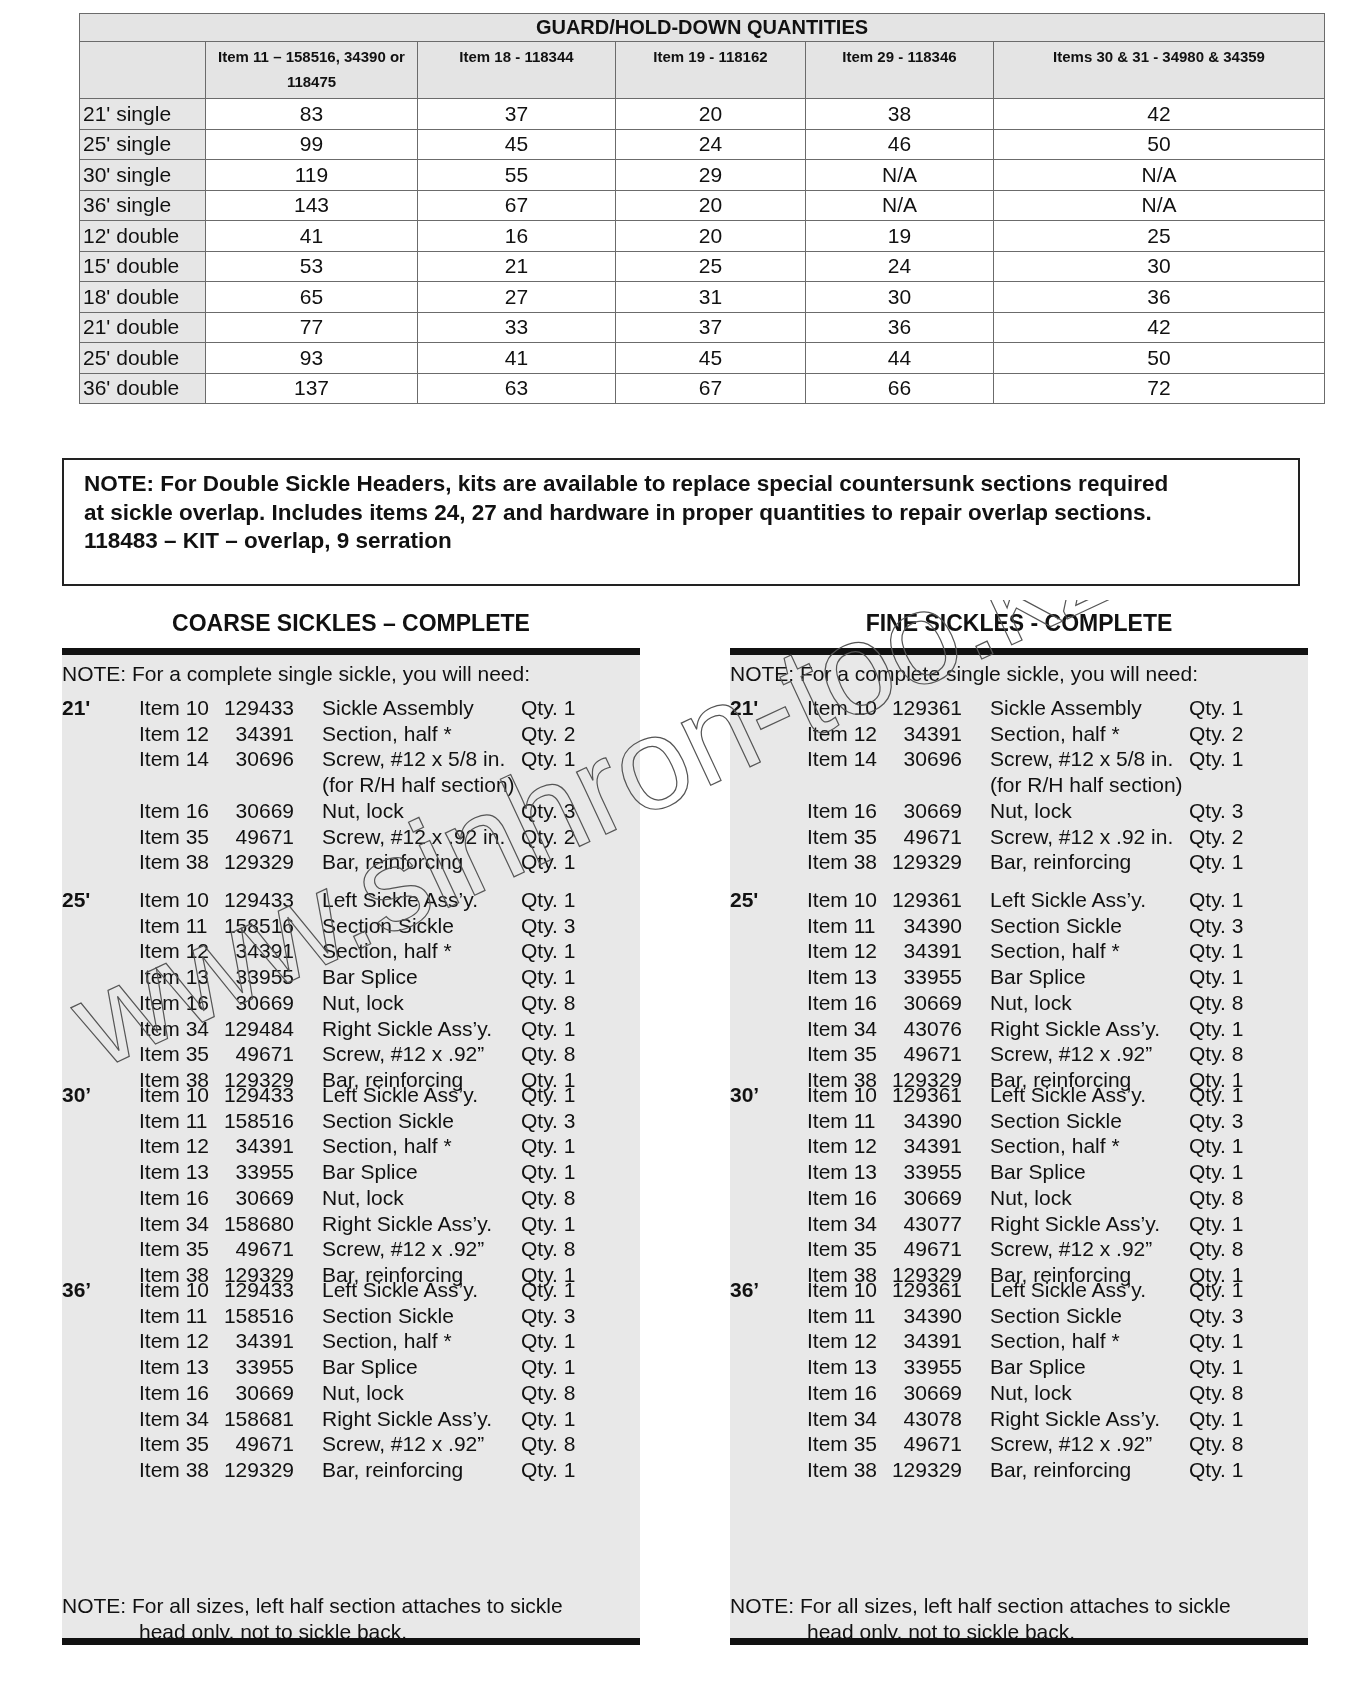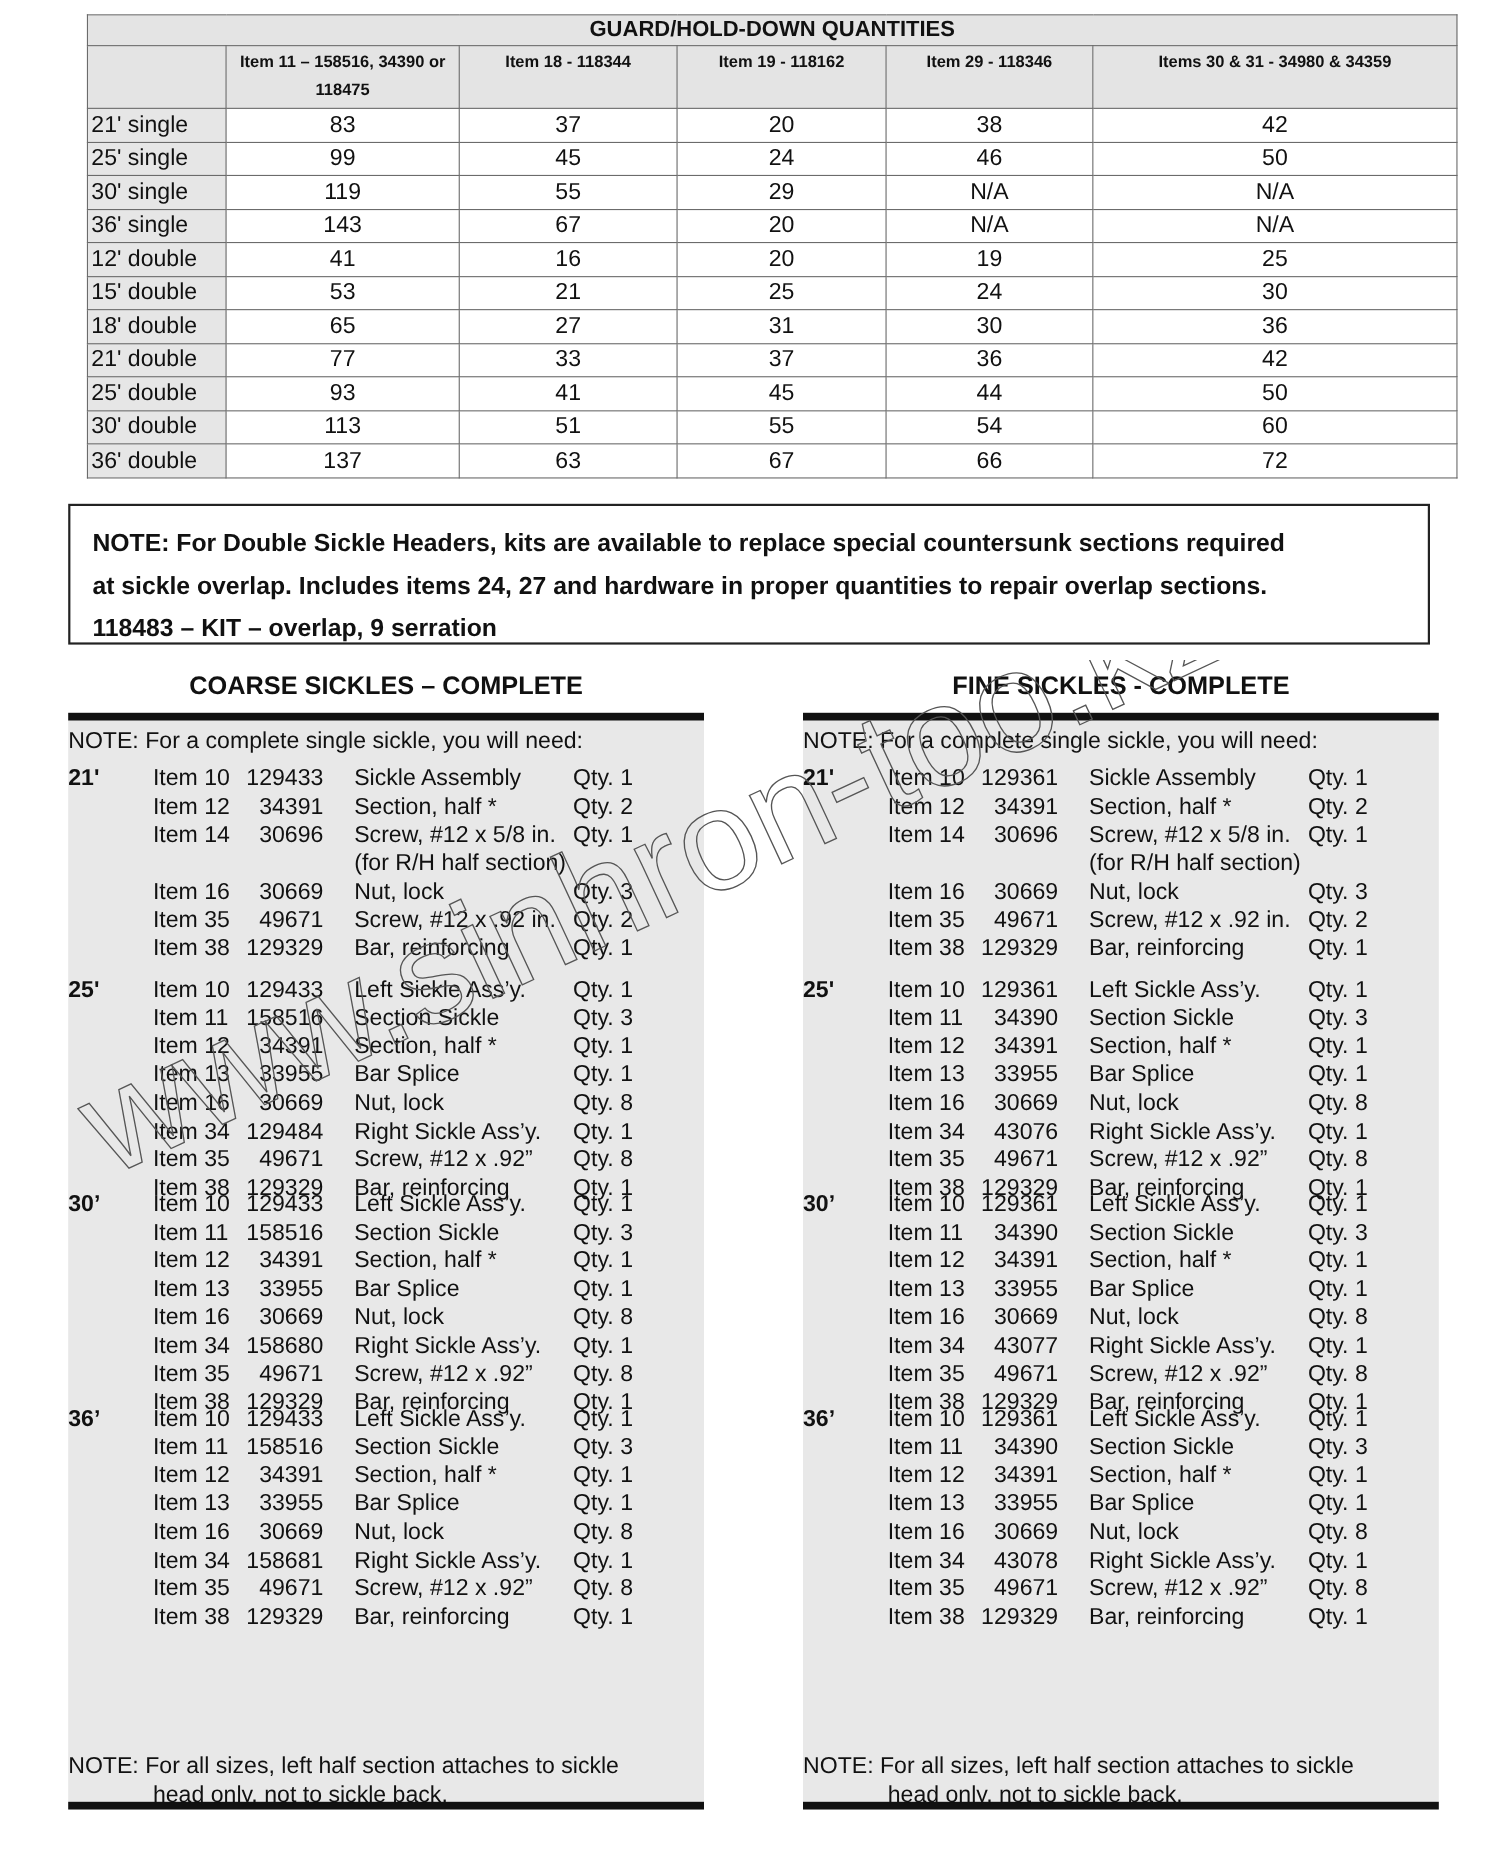--- a/index.html
+++ b/index.html
@@ -12,21 +12,21 @@
   table.guard th { background:#e4e4e4; font-weight:bold; font-size:15px; vertical-align:top; line-height:25px; padding-top:2px; }
   table.guard th.title { height:27px; text-align:center; padding:0; line-height:27px; font-size:20px; }
   table.guard th.colhead { height:54px; text-align:center; }
   table.guard th.corner { background:#e4e4e4; }
   table.guard td.rowlabel { background:#e6e6e6; text-align:left; padding-left:3px; }
   table.guard td.val { text-align:center; background:#fff; }
   col.c0 { width:126px; } col.c1 { width:212px; } col.c2 { width:198px; } col.c3 { width:190px; } col.c4 { width:188px; } col.c5 { width:331px; }
 
   
   .kit-note { position:absolute; left:62px; top:458px; width:1238px; height:128px; border:2px solid #222; box-sizing:border-box; padding:10px 18px 0 20px; font-weight:bold; font-size:22.5px; line-height:28.5px; }
-  .kit-note div { white-space:nowrap;margin-top:10px; }
+  .kit-note div { white-space:nowrap; }
 
   
   .panel-title { position:absolute; top:610px; font-weight:bold; font-size:23px; text-align:center; }
   .panel { position:absolute; top:648px; height:997px; background:#e8e8e8; border-top:7px solid #111; border-bottom:7px solid #111; box-sizing:border-box; }
   .panel.coarse { left:62px; width:578px; }
   .panel.fine { left:730px; width:578px; }
   .panel .note-top { position:absolute; left:0; top:7px; font-size:21px; white-space:nowrap; }
   .panel .note-top b, .panel .note-bottom b { font-weight:normal; }
   .group { position:absolute; left:0; width:100%; }
   .size-label { position:absolute; left:0; top:0; font-weight:bold; font-size:21px; }
@@ -136,28 +136,20 @@
         </tr>
         <tr>
           <td class="rowlabel">25' double</td>
           <td class="val">93</td>
           <td class="val">41</td>
           <td class="val">45</td>
           <td class="val">44</td>
           <td class="val">50</td>
         </tr>
         <tr>
-          <td class="rowlabel">30' double</td>
-          <td class="val">113</td>
-          <td class="val">51</td>
-          <td class="val">55</td>
-          <td class="val">54</td>
-          <td class="val">60</td>
-        </tr>
-        <tr>
           <td class="rowlabel">36' double</td>
           <td class="val">137</td>
           <td class="val">63</td>
           <td class="val">67</td>
           <td class="val">66</td>
           <td class="val">72</td>
         </tr>
       </tbody>
   </table>
 </div>

